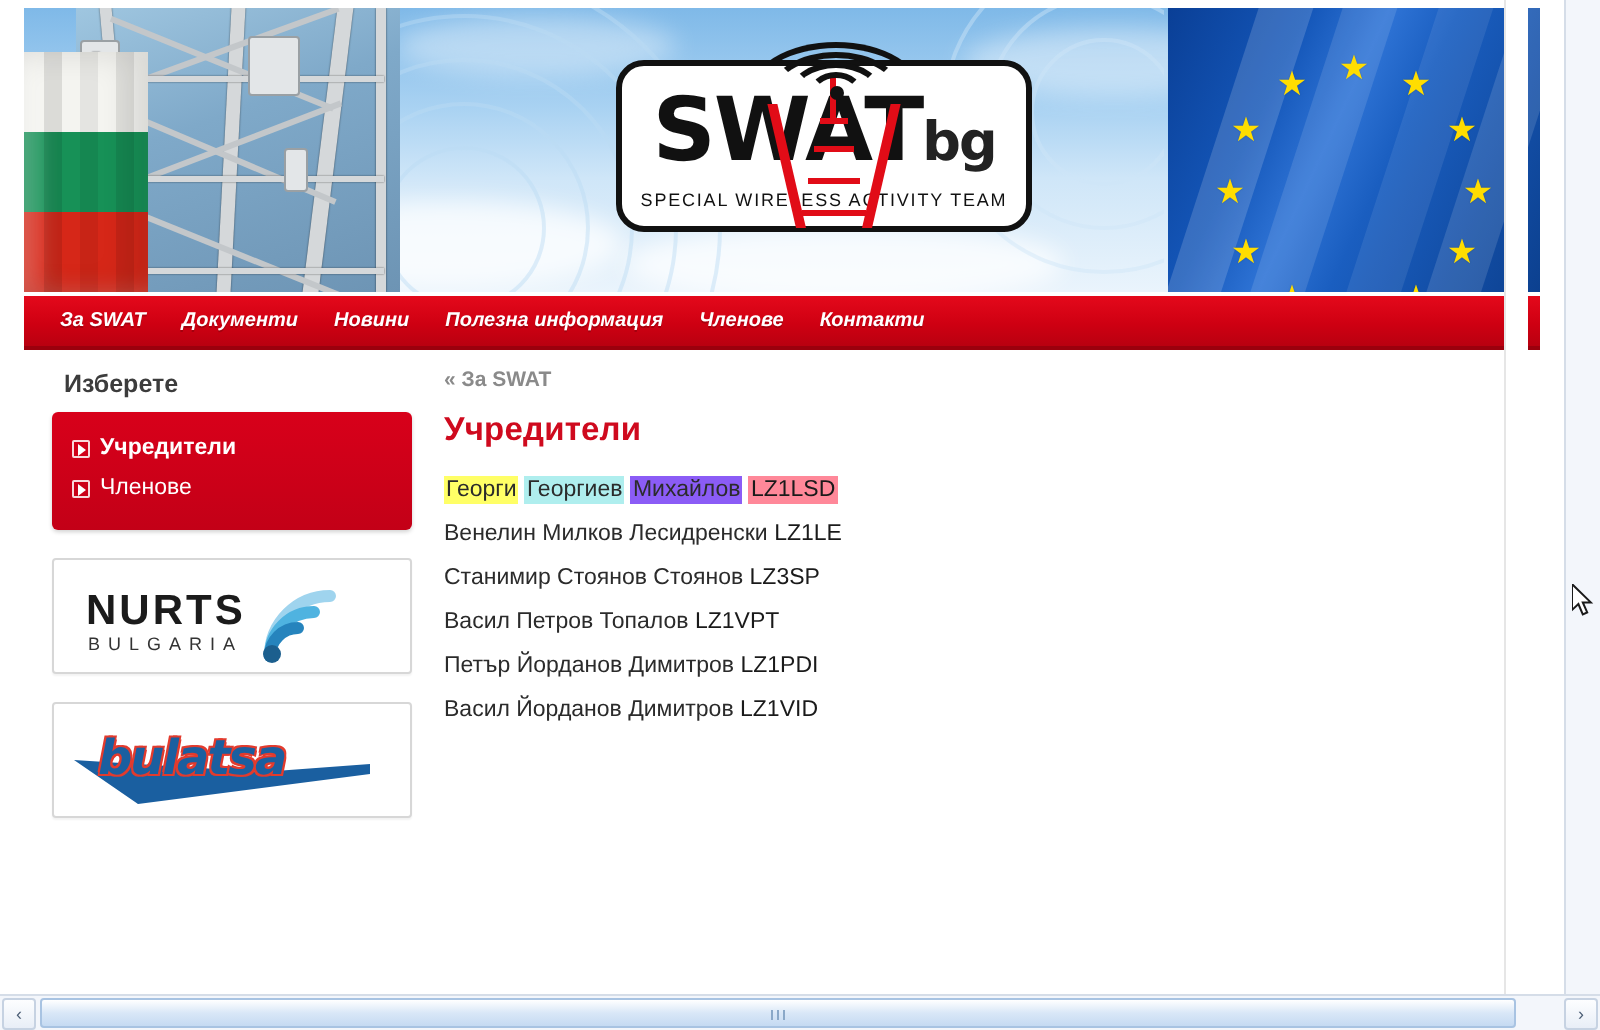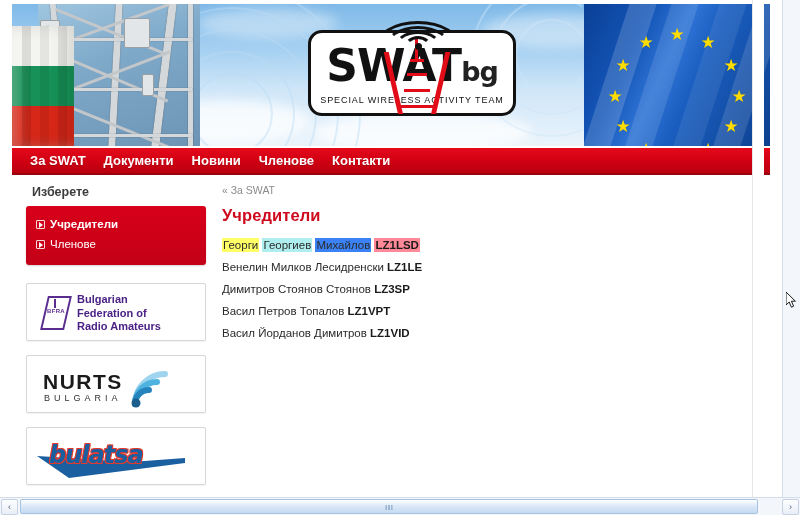--- a/index.html
+++ b/index.html
@@ -182,27 +182,28 @@
     left: 12px; top: 148px;
     width: 758px; height: 27px;
     background: linear-gradient(180deg,#e4091b 0%, #cf0012 55%, #b90010 100%);
     border-bottom: 2px solid #9b000d;
     display: flex;
     align-items: center;
     padding-left: 9px;
   }
   .nav-item {
     color: #ffffff;
-    font-size: 13px;
+    font-size: 10px;
     font-weight: bold;
     padding: 0 9px;
     line-height: 27px;
     white-space: nowrap;
     cursor: pointer;
     text-shadow: 0 1px 0 rgba(0,0,0,.18);
+    font-style: italic;
   }
 
   
   #body-area {
     position: absolute;
     left: 12px; top: 177px;
     width: 758px; height: 318px;
     background: #ffffff;
   }
 
@@ -322,37 +323,38 @@
     position: absolute;
     left: 205px; top: 0;
     width: 548px;
     padding: 6px 10px 0 5px;
   }
   .breadcrumb {
     font-size: 10.5px;
     color: #8a8a8a;
     padding: 1px 0 10px 0;
     cursor: pointer;
+    font-weight: bold;
   }
   .page-title {
     font-size: 16.5px;
     font-weight: bold;
     color: #cf0a1e;
     margin: 0 0 9px 0;
     letter-spacing: .1px;
   }
   .person-row {
     font-size: 11.5px;
     color: #2b2b2b;
     line-height: 16px;
     padding: 3px 0 3px 0;
     white-space: nowrap;
   }
   .person-row .call {
-    font-weight: bold;
+    font-weight: normal;
     color: #1a1a1a;
   }
   .hl { padding: 1px 1px; }
 
   
   #vscroll {
     position: absolute;
     right: 0; top: 0;
     width: 18px; height: 497px;
     background: #f3f6fb;
@@ -513,52 +515,41 @@
         <div class="arc" style="left:30px;top:1px;width:48px;height:34px;"></div>
         <div class="arc" style="left:20px;top:-4px;width:68px;height:44px;"></div>
         <div class="arc" style="left:10px;top:-9px;width:88px;height:54px;"></div>
       </div>
     </div>
 
     <div id="nav">
       <div class="nav-item">За SWAT</div>
       <div class="nav-item">Документи</div>
       <div class="nav-item">Новини</div>
+      <div class="nav-item">Полезна информация</div>
       <div class="nav-item">Членове</div>
       <div class="nav-item">Контакти</div>
     </div>
 
     <div id="body-area">
 
       <div id="sidebar">
         <div class="side-title">Изберете</div>
 
         <div class="side-box">
           <div class="side-link active">
             <span class="side-bullet"></span>
             <span>Учредители</span>
           </div>
           <div class="side-link">
             <span class="side-bullet"></span>
             <span>Членове</span>
           </div>
         </div>
 
-        <div class="side-banner sb-first">
-          <div class="bfra-diamond">
-            <div class="ant"></div>
-            <div class="dm"></div>
-            <div class="txt">BFRA</div>
-          </div>
-          <div class="bfra-text">
-            <div>Bulgarian</div>
-            <div>Federation of</div>
-            <div>Radio Amateurs</div>
-          </div>
-        </div>
 
         <div class="side-banner">
           <div class="nurts-word">NURTS</div>
           <div class="nurts-sub">BULGARIA</div>
           <svg class="nurts-waves" viewBox="0 0 58 46">
             <g fill="none" stroke-linecap="round">
               <path d="M10 40 A30 30 0 0 1 40 10" stroke="#9fd4ee" stroke-width="6"></path>
               <path d="M10 40 A22 22 0 0 1 32 18" stroke="#4fb3e0" stroke-width="6"></path>
               <path d="M10 40 A14 14 0 0 1 24 26" stroke="#2684bd" stroke-width="6"></path>
             </g>
@@ -571,24 +562,25 @@
             <path d="M2 12 L96 18 L150 14 L150 19 L34 34 Z" fill="#1a5fa0"></path>
           </svg>
           <div class="bul-word">bulatsa</div>
         </div>
       </div>
 
       <div id="main">
         <div class="breadcrumb">« За SWAT</div>
         <div class="page-title">Учредители</div>
         <div id="people-list">
-            <div class="person-row"><span class="hl" style="background: rgb(255, 255, 102);">Георги</span> <span class="hl" style="background: rgb(175, 238, 238);">Георгиев</span> <span class="hl" style="background: #3b82f6;">Михайлов</span> <span class="hl call" style="background: rgb(255, 136, 153);">LZ1LSD</span></div>
+            <div class="person-row"><span class="hl" style="background: rgb(255, 255, 102);">Георги</span> <span class="hl" style="background: rgb(175, 238, 238);">Георгиев</span> <span class="hl" style="background: #8b5cf6;">Михайлов</span> <span class="hl call" style="background: rgb(255, 136, 153);">LZ1LSD</span></div>
             <div class="person-row"><span>Венелин Милков Лесидренски</span> <span class="call">LZ1LE</span></div>
-            <div class="person-row"><span>Димитров Стоянов Стоянов</span> <span class="call">LZ3SP</span></div>
+            <div class="person-row"><span>Станимир Стоянов Стоянов</span> <span class="call">LZ3SP</span></div>
             <div class="person-row"><span>Васил Петров Топалов</span> <span class="call">LZ1VPT</span></div>
+            <div class="person-row"><span>Петър Йорданов Димитров</span> <span class="call">LZ1PDI</span></div>
             <div class="person-row"><span>Васил Йорданов Димитров</span> <span class="call">LZ1VID</span></div>
           </div>
       </div>
 
     </div>
 
     <div id="page-gutter"></div>
   </div>
 
   <div id="vscroll"></div>

